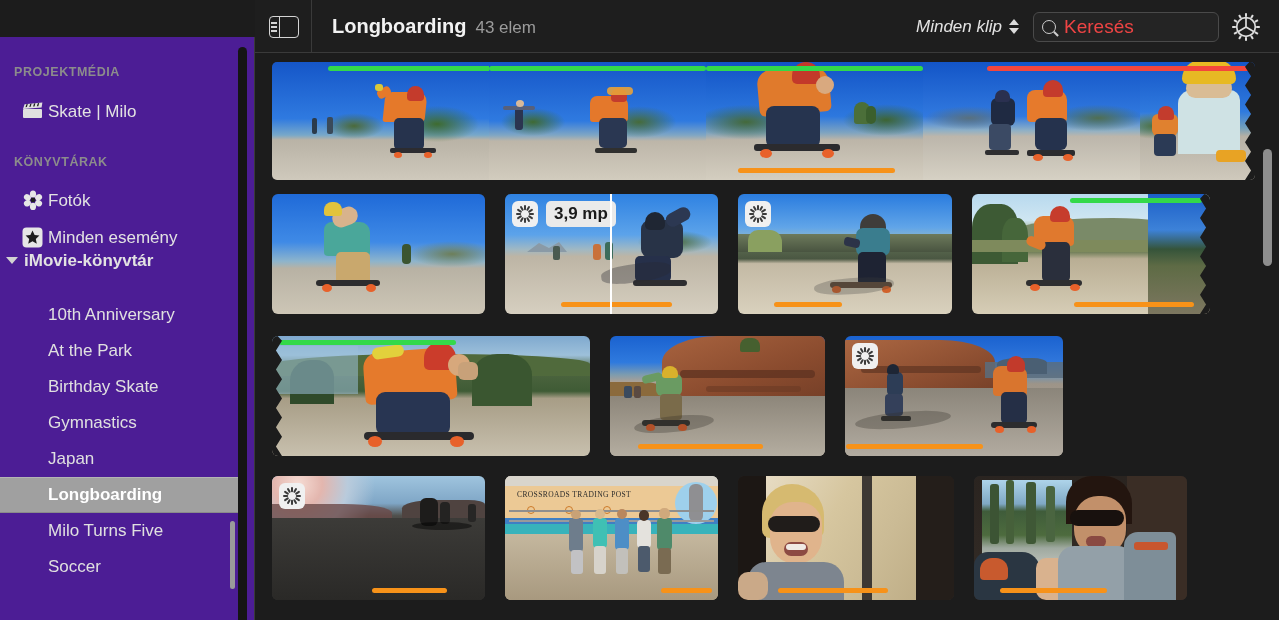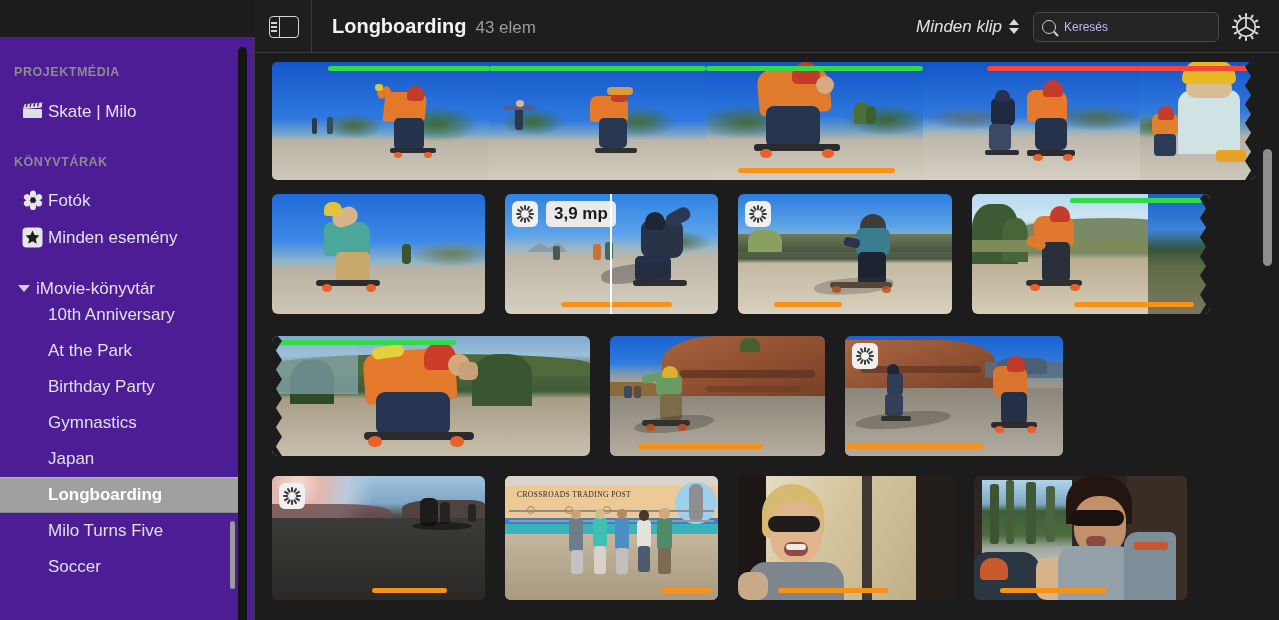--- a/index.html
+++ b/index.html
@@ -33,21 +33,21 @@
     height: 30px; padding-left: 22px;
     color: #e2e2e2; font-size: 17px;
     white-space: nowrap;
   }
   .row .label { line-height: 1; }
   .row .ico { width: 26px; flex: 0 0 26px; display: flex; align-items: center; justify-content: flex-start; }
 
   #row-skate { position: absolute; top: 59px; left: 0; width: 240px; }
   #row-fotok { position: absolute; top: 148px; left: 0; width: 240px; }
   #row-minden { position: absolute; top: 185px; left: 0; width: 240px; }
-  #row-imovie { position: absolute; top: 236px; left: 0; width: 240px; padding-left: 18px; }
+  #row-imovie { position: absolute; top: 208px; left: 0; width: 240px; padding-left: 6px; font-weight: bold; }
 
   #lib-list { position: absolute; top: 260px; left: 0; width: 240px; }
   .lib-row {
     height: 36px; display: flex; align-items: center;
     padding-left: 48px; color: #e0e0e0; font-size: 17px;
     white-space: nowrap;
   }
   .lib-row.selected {
     background: #a0a0a0; color: #ffffff; font-weight: bold;
     border-top: 1px solid #b4b4b4;
@@ -108,21 +108,21 @@
   #filter-label { color: #e3e3e3; font-size: 17px; font-style: italic; }
   .stepper { display:flex; flex-direction: column; gap: 3px; align-items: center; margin-right: 14px; }
   .stepper .up, .stepper .down { width: 0; height: 0; border-left: 5px solid transparent; border-right: 5px solid transparent; }
   .stepper .up { border-bottom: 6px solid #dcdcdc; }
   .stepper .down { border-top: 6px solid #dcdcdc; }
 
   #search-field {
     width: 186px; height: 30px; border: 1px solid #4a4a4a; border-radius: 6px;
     background: #242424; display: flex; align-items: center; padding: 0 8px; gap: 8px;
   }
-  #search-text { color: #c4b5fd; font-size: 12px; }
+  #search-text { color: #ef4444; font-size: 19px; }
   .mag { width: 14px; height: 14px; border: 1.8px solid #cfcfcf; border-radius: 50%; position: relative; flex:0 0 14px; }
   .mag::after { content:""; position:absolute; width: 1.8px; height: 6px; background:#cfcfcf;
                 right: -2px; bottom: -4px; transform: rotate(-45deg); }
 
   #gear-button { width: 42px; height: 42px; display: flex; align-items: center; justify-content: center; margin-left: 6px; }
 
   
   #browser { position: absolute; top: 54px; left: 0; right: 0; bottom: 0; overflow: hidden; }
 
   .strip-row { position: absolute; display: flex; align-items: flex-start; }
@@ -226,21 +226,21 @@
     </div>
 
     <div id="lib-list">
       <div class="lib-row">
           <span>10th Anniversary</span>
         </div>
       <div class="lib-row">
           <span>At the Park</span>
         </div>
       <div class="lib-row">
-          <span>Birthday Party</span>
+          <span>Birthday Skate</span>
         </div>
       <div class="lib-row">
           <span>Gymnastics</span>
         </div>
       <div class="lib-row">
           <span>Japan</span>
         </div>
       <div class="lib-row selected">
           <span>Longboarding</span>
         </div>

